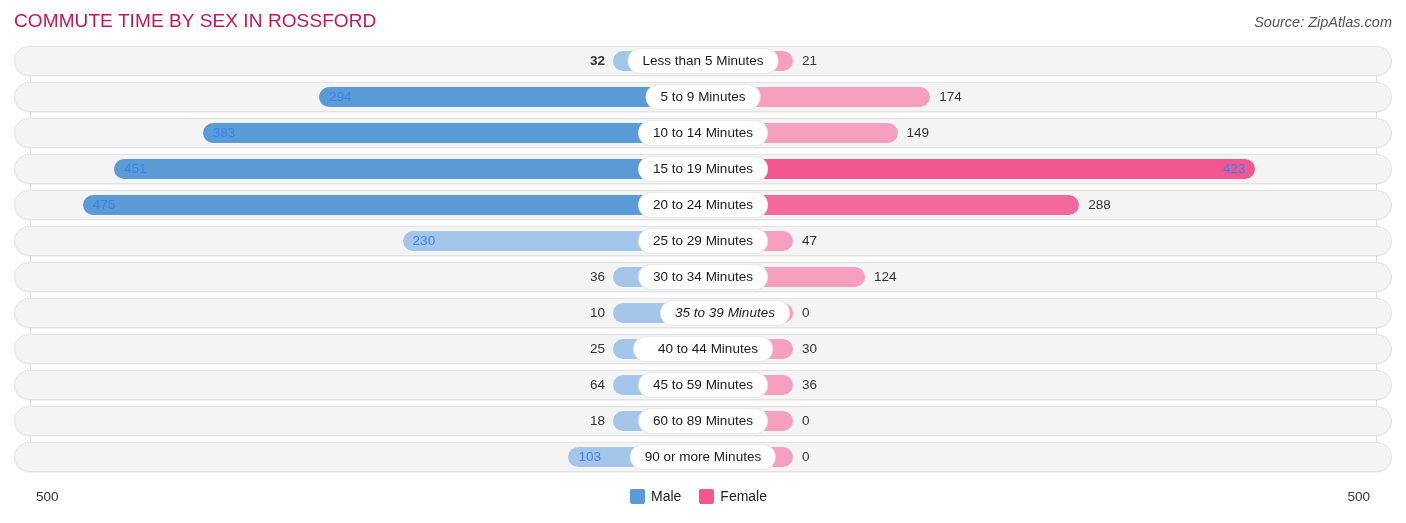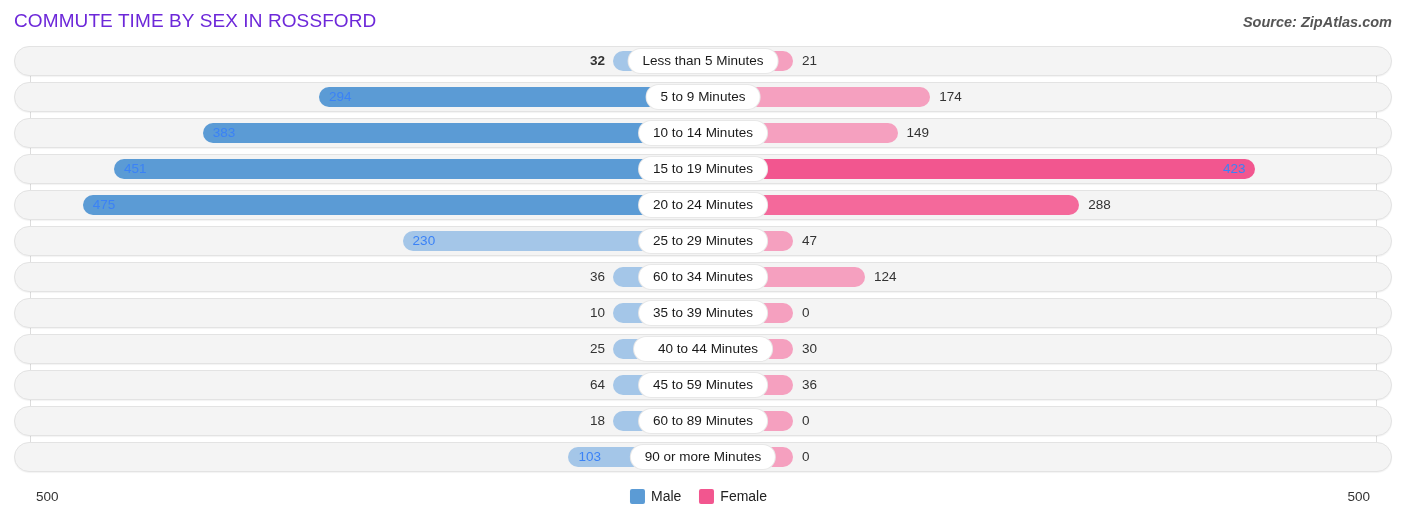--- a/index.html
+++ b/index.html
@@ -19,29 +19,29 @@
   .header {
     position: relative;
     height: 44px;
   }
   .chart-title {
     position: absolute;
     left: 14px; top: 10px;
     font-size: 19px;
     font-weight: 400;
     letter-spacing: .1px;
-    color: #6d28d9;
+    color: #be185d;
     white-space: nowrap;
   }
   .chart-source {
     position: absolute;
     right: 14px; top: 14px;
     font-size: 14.5px;
     font-style: italic;
-    font-weight: 700;
+    font-weight: 400;
     color: #555555;
     white-space: nowrap;
   }
 
   
   .plot {
     position: absolute;
     left: 0; top: 46px;
     width: 1406px;
     height: 432px;
@@ -215,29 +215,29 @@
         <div class="bar female" style="left: 703px; width: 90px; background: rgb(245, 160, 191);"></div>
         <div class="val right-out" style="left: 802px;">47</div>
         <div class="cat-pill" style="left: 703px;">25 to 29 Minutes</div>
       </div>
       <div class="row">
         <div class="track"></div>
         <div class="bar male" style="left: 613px; width: 90px; background: rgb(164, 198, 232);"></div>
         <div class="val left-out" style="left: 543px; width: 62px;">36</div>
         <div class="bar female" style="left: 703px; width: 161.944px; background: rgb(245, 160, 191);"></div>
         <div class="val right-out" style="left: 873.944px;">124</div>
-        <div class="cat-pill" style="left: 703px;">60 to 34 Minutes</div>
+        <div class="cat-pill" style="left: 703px;">30 to 34 Minutes</div>
       </div>
       <div class="row">
         <div class="track"></div>
         <div class="bar male" style="left: 613px; width: 90px; background: rgb(164, 198, 232);"></div>
         <div class="val left-out" style="left: 543px; width: 62px;">10</div>
         <div class="bar female" style="left: 703px; width: 90px; background: rgb(245, 160, 191);"></div>
         <div class="val right-out" style="left: 802px;">0</div>
-        <div class="cat-pill" style="left: 703px;">35 to 39 Minutes</div>
+        <div class="cat-pill" style="left: 725px; font-style: italic;">35 to 39 Minutes</div>
       </div>
       <div class="row">
         <div class="track"></div>
         <div class="bar male" style="left: 613px; width: 90px; background: rgb(164, 198, 232);"></div>
         <div class="val left-out" style="left: 543px; width: 62px;">25</div>
         <div class="bar female" style="left: 703px; width: 90px; background: rgb(245, 160, 191);"></div>
         <div class="val right-out" style="left: 802px;">30</div>
         <div class="cat-pill" style="left: 703px; padding-left: 24px;">40 to 44 Minutes</div>
       </div>
       <div class="row">

